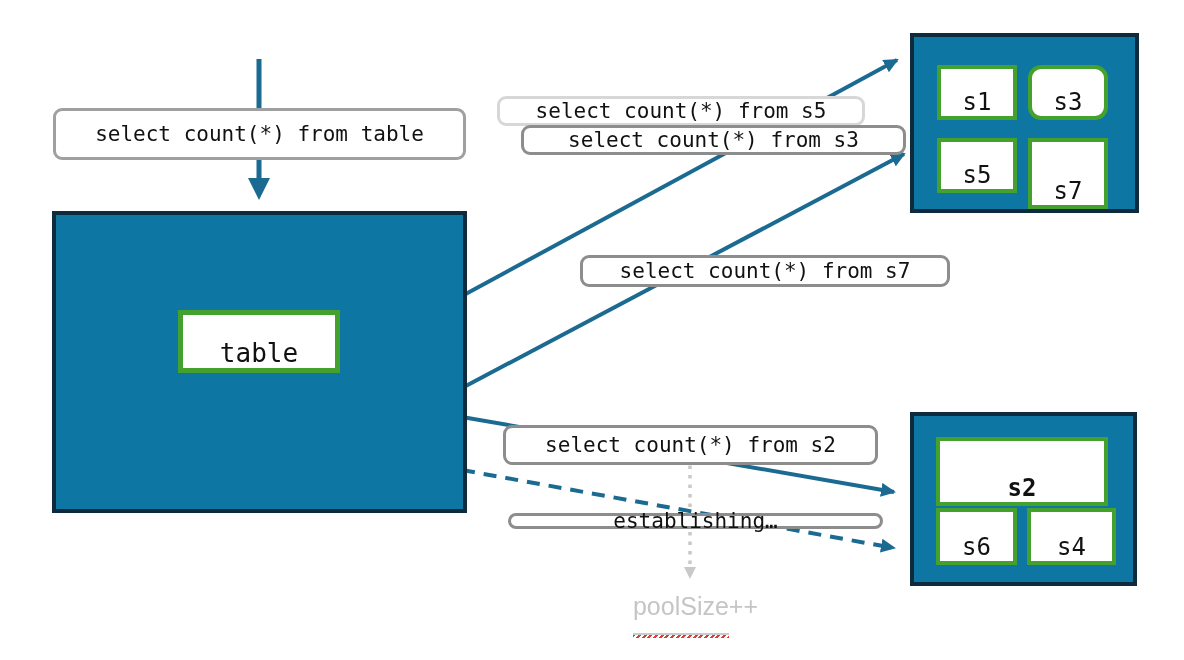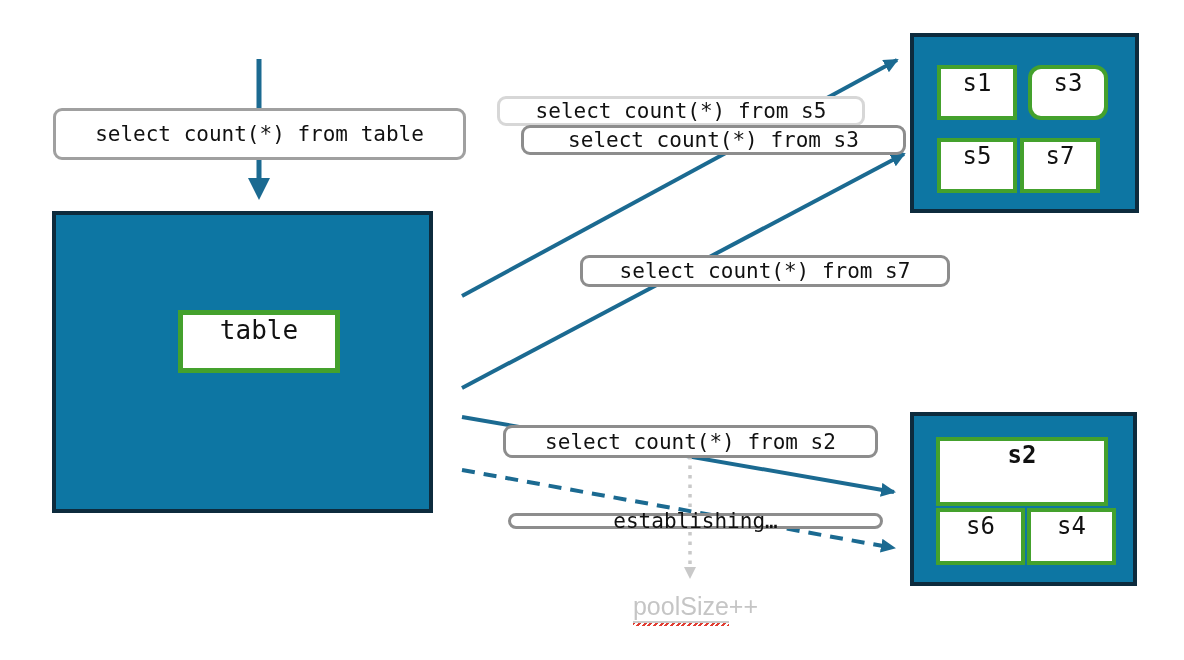--- a/index.html
+++ b/index.html
@@ -18,78 +18,78 @@
     z-index: 1;
   }
   
   .pool-box {
     position: absolute;
     background: #0d76a3;
     border: 4px solid #0d2b3d;
     box-sizing: border-box;
     z-index: 2;
   }
-  .box-main   { left: 52px;  top: 211px; width: 381px; height: 302px; }
+  .box-main   { left: 52px;  top: 211px; width: 415px; height: 302px; }
   .box-top    { left: 910px; top: 33px;  width: 229px; height: 180px; }
   .box-bottom { left: 910px; top: 412px; width: 227px; height: 174px; }
   
   .cell {
     position: absolute;
     background: #ffffff;
     border: 4px solid #44a12d;
     box-sizing: border-box;
     display: flex;
-    align-items: flex-start;
+    align-items: flex-end;
     justify-content: center;
     font-size: 24px;
     color: #111111;
   }
   .cell-table { left: 122px; top: 95px; width: 162px; height: 63px; border-width: 5px; font-size: 26px; }
   .cell-s1 { left: 23px;  top: 28px;  width: 80px;  height: 55px; }
   .cell-s3 { left: 114px; top: 28px;  width: 80px;  height: 55px; border-radius: 13px; }
   .cell-s5 { left: 23px;  top: 101px; width: 80px;  height: 55px; }
-  .cell-s7 { left: 106px; top: 101px; width: 80px;  height: 55px; }
+  .cell-s7 { left: 114px; top: 101px; width: 80px;  height: 71px; }
   .cell-s2 { left: 22px;  top: 21px;  width: 172px; height: 69px; font-weight: bold; }
-  .cell-s6 { left: 22px;  top: 92px;  width: 89px;  height: 57px; }
+  .cell-s6 { left: 22px;  top: 92px;  width: 81px;  height: 57px; }
   .cell-s4 { left: 113px; top: 92px;  width: 89px;  height: 57px; }
   
   .query-label {
     position: absolute;
     background: #ffffff;
     border: 3px solid #8d8d8d;
     border-radius: 9px;
     box-sizing: border-box;
     display: flex;
     align-items: center;
     justify-content: center;
     font-size: 21px;
     color: #111111;
     white-space: nowrap;
     z-index: 3;
   }
   .label-table { left: 53px;  top: 108px; width: 413px; height: 52px; border-color: #a0a0a0; }
   .label-s5    { left: 497px; top: 96px;  width: 368px; height: 30px; border-color: #d7d7d7; }
   .label-s3    { left: 521px; top: 125px; width: 385px; height: 30px; }
   .label-s7    { left: 580px; top: 255px; width: 370px; height: 32px; justify-content: center; }
-  .label-s2    { left: 503px; top: 425px; width: 375px; height: 33px; justify-content: center; }
+  .label-s2    { left: 503px; top: 425px; width: 375px; height: 40px; justify-content: center; }
   .label-est   { left: 508px; top: 513px; width: 375px; height: 16px; text-align: right; }
   
   .pool-size-note {
     position: absolute;
     left: 608px; top: 592px; width: 175px;
     text-align: center;
     font-family: "Liberation Sans", sans-serif;
     font-size: 25px;
     color: #c5c5c5;
     z-index: 3;
   }
   .pool-word {
     position: relative;
     border-bottom: 2px solid #cbcbcb;
-    padding-bottom: 1px;
+    padding-bottom: 13px;
   }
   .pool-word::after {
     content: "";
     position: absolute;
     left: 0; right: 0; bottom: -5px; height: 3px;
     background: repeating-linear-gradient(135deg, #e03c31 0 2px, transparent 2px 4px);
   }
 </style>
 </head>
 <body>

